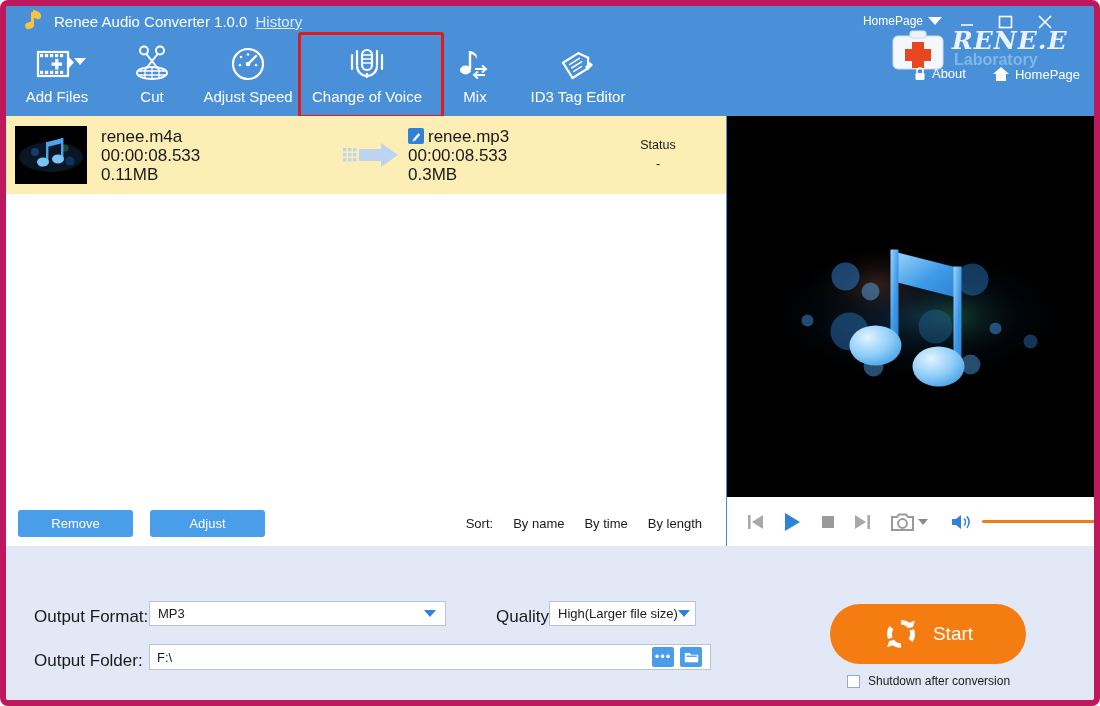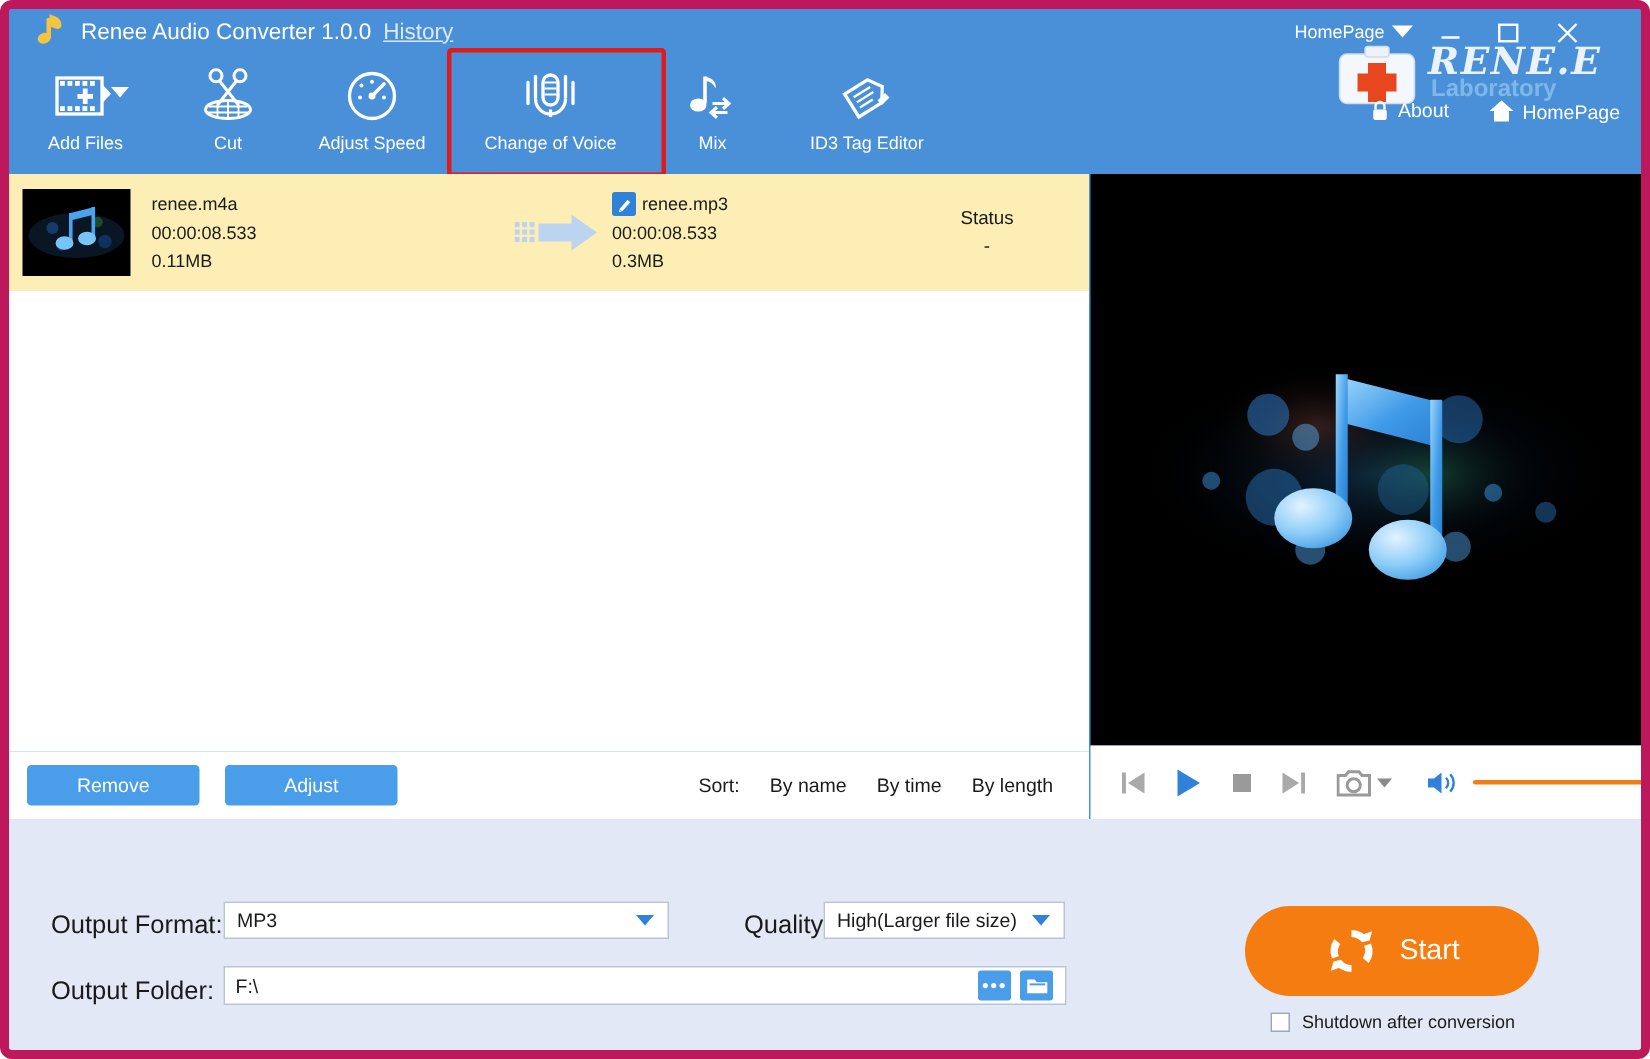--- a/index.html
+++ b/index.html
@@ -178,21 +178,21 @@
   .tool .ticon {
     height: 44px;
     display: flex;
     align-items: center;
     justify-content: center;
     color: #ffffff;
   }
   .tool .tlabel {
     margin-top: 2px;
     color: #ffffff;
-    font-size: 12px;
+    font-size: 15px;
     white-space: nowrap;
   }
   .tool.highlighted::after {
     content: "";
     position: absolute;
     left: -2px; top: -2px;
     width: 140px; height: 80px;
     border: 3px solid #e01b1b;
     border-radius: 3px;
     pointer-events: none;
@@ -236,21 +236,21 @@
     background: #000000;
     position: relative;
     overflow: hidden;
     flex: none;
   }
   .src-info {
     margin-left: 14px;
     width: 235px;
   }
   .info-line {
-    font-size: 12px;
+    font-size: 17px;
     color: #1a1a1a;
     line-height: 19px;
     white-space: nowrap;
   }
   .arrow-block {
     width: 72px;
     display: flex;
     align-items: center;
     justify-content: center;
   }
@@ -427,21 +427,21 @@
   }
   .combo .ccaret {
     margin-left: auto;
     margin-right: 9px;
     width: 0; height: 0;
     border-left: 6px solid transparent;
     border-right: 6px solid transparent;
     border-top: 7px solid #2f82d8;
   }
   .combo-format { left: 143px; top: 595px; width: 297px; height: 25px; }
-  .combo-quality { left: 543px; top: 595px; width: 161px; height: 25px; }
+  .combo-quality { left: 543px; top: 595px; width: 147px; height: 25px; }
 
   .folder-input {
     position: absolute;
     left: 143px; top: 638px;
     width: 562px; height: 26px;
     background: #ffffff;
     border: 1px solid #b9c4d6;
     box-sizing: border-box;
     font-size: 13px;
     color: #1a1a1a;

